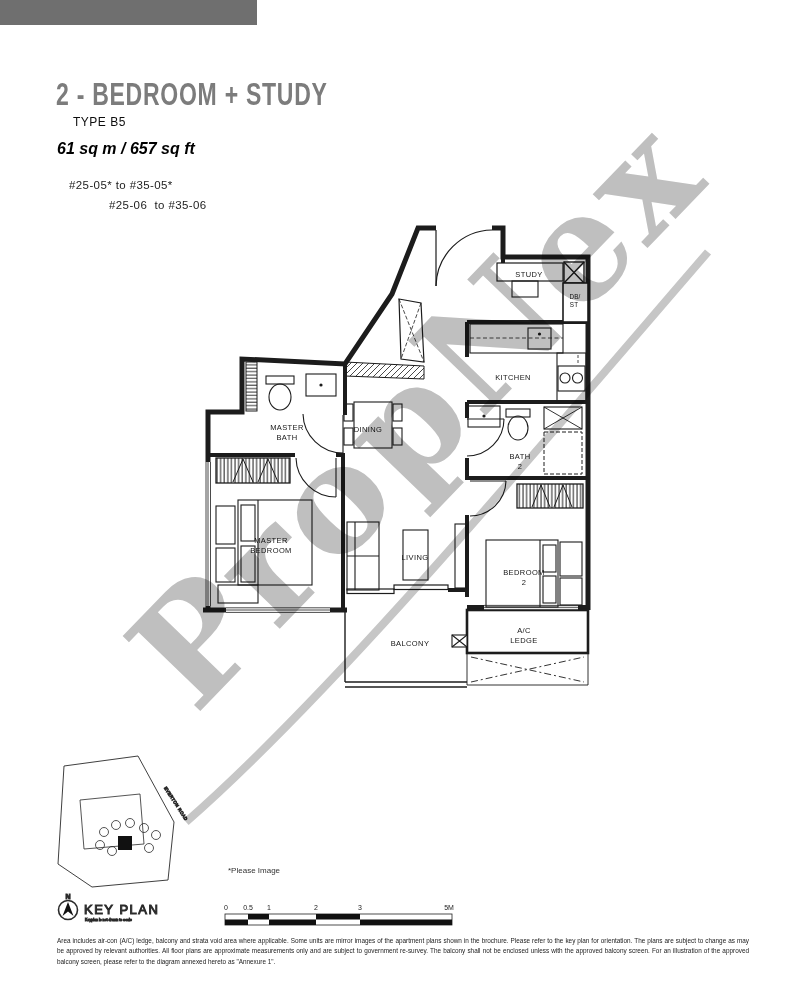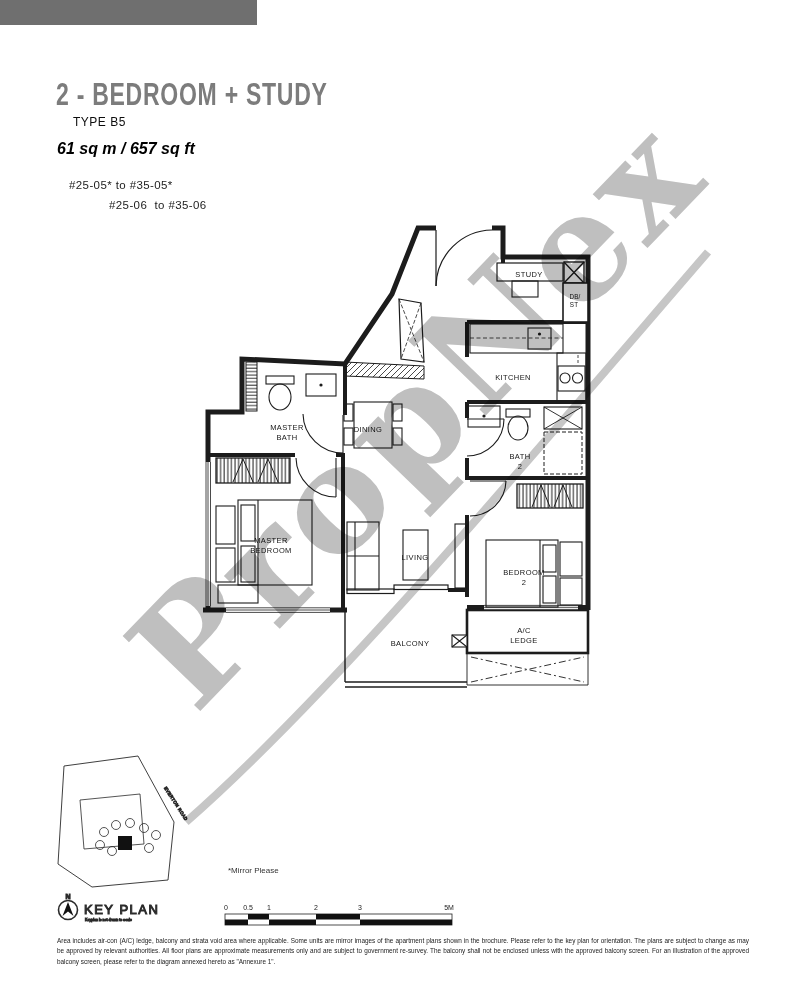--- a/index.html
+++ b/index.html
@@ -284,21 +284,21 @@
         <rect x="0" y="11" width="227" height="11" fill="none" stroke="#222" stroke-width=".8"></rect>
         <rect x="0" y="16.5" width="23" height="5.5" fill="#111"></rect>
         <rect x="23" y="11" width="21" height="5.5" fill="#111"></rect>
         <rect x="44" y="16.5" width="47" height="5.5" fill="#111"></rect>
         <rect x="91" y="11" width="44" height="5.5" fill="#111"></rect>
         <rect x="135" y="16.5" width="92" height="5.5" fill="#111"></rect>
       </g>
     </g>
   </svg>
 
-  <div class="mirror">*Mirror Please</div>
+  <div class="mirror">*Please Image</div>
 
   <div class="disclaimer">Area includes air-con (A/C) ledge, balcony and strata void area where applicable. Some units are mirror images of the apartment plans shown in the brochure. Please refer to the key plan for orientation. The plans are subject to change as may be approved by relevant authorities. All floor plans are approximate measurements only and are subject to government re-survey. The balcony shall not be enclosed unless with the approved balcony screen. For an illustration of the approved balcony screen, please refer to the diagram annexed hereto as "Annexure 1".</div>
 
   <div class="watermark">
     <svg width="800" height="1000" viewBox="0 0 800 1000">
       <path d="M186 822 C 330 696 520 470 708 252" stroke="#c6c6c6" stroke-width="8" fill="none"></path>
     </svg>
     <div class="wm-text">PropNex</div>
   </div>
 

